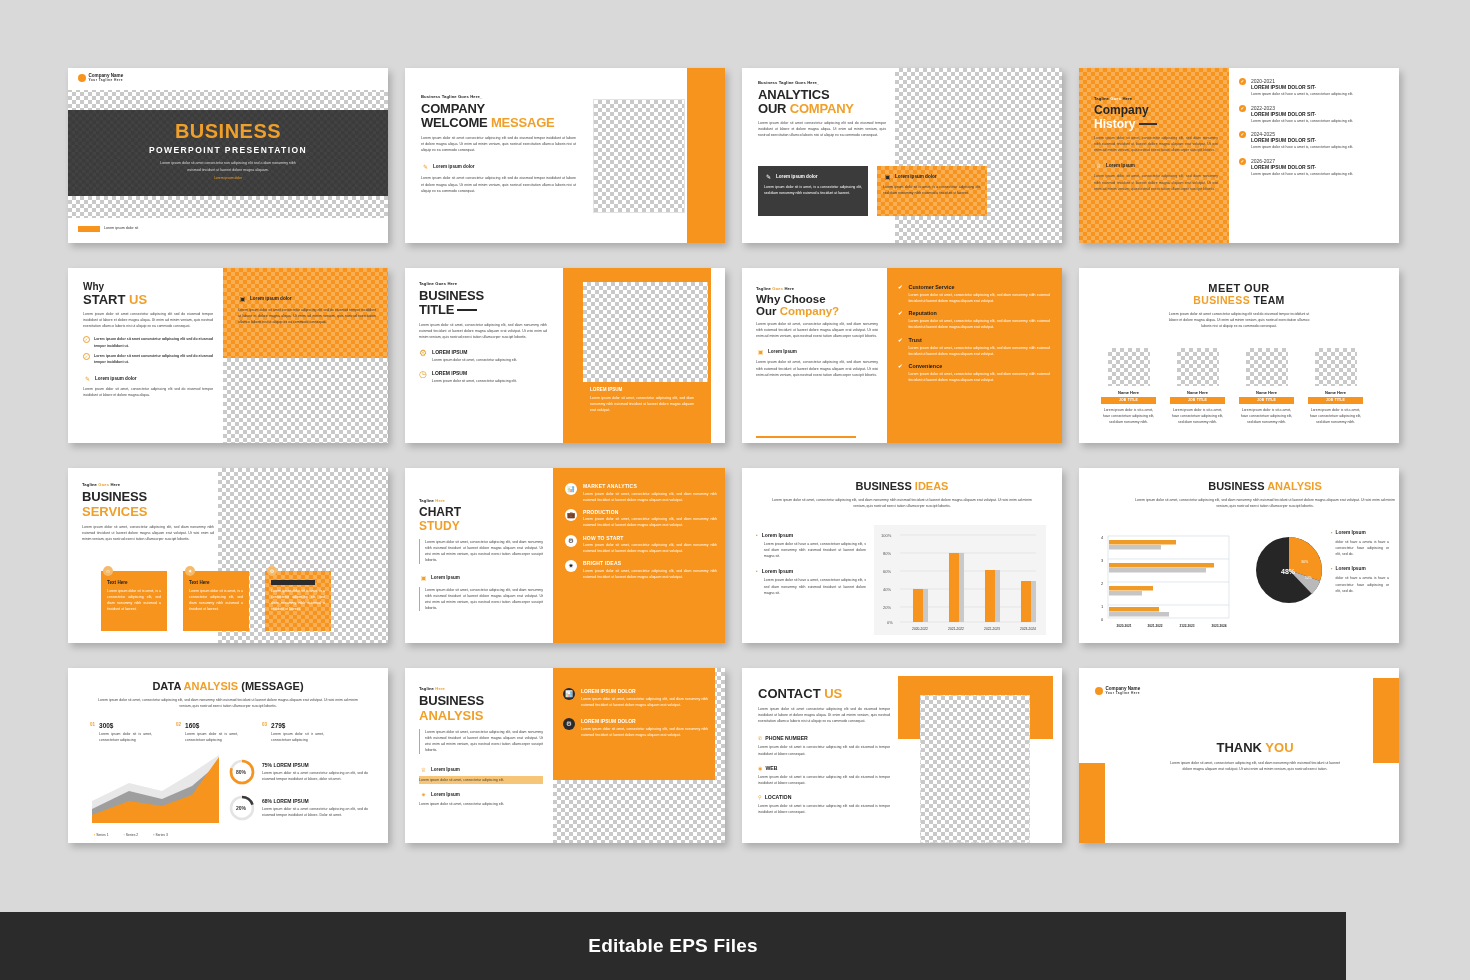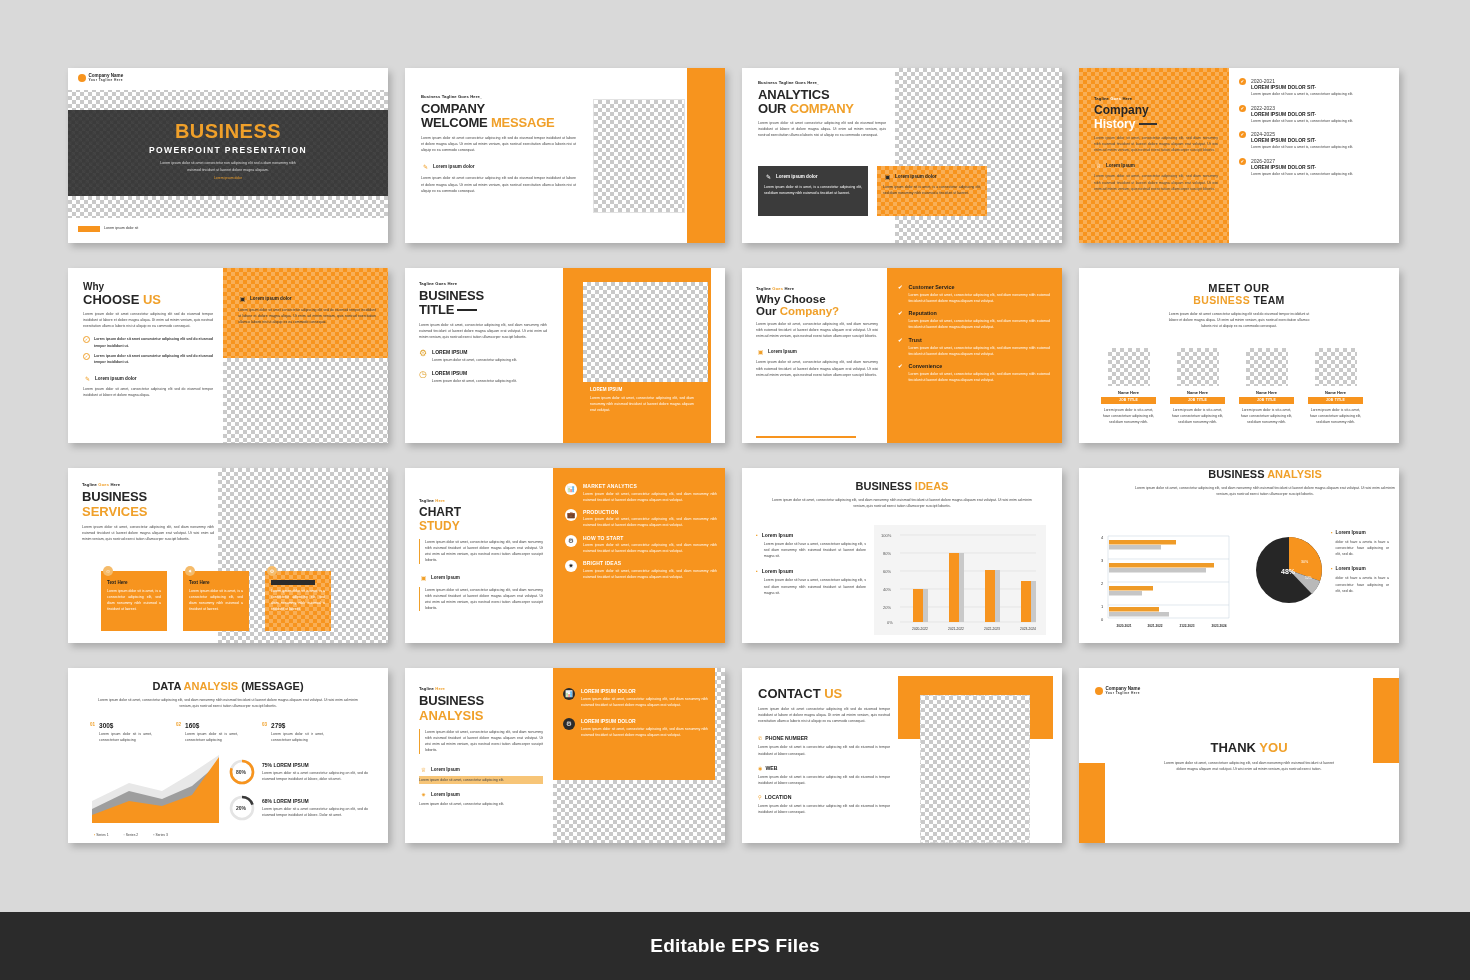--- a/index.html
+++ b/index.html
@@ -52,21 +52,21 @@
     font-size:4.5px; display:flex; align-items:center; justify-content:center; flex:none;
   }
   .ring {
     width:7px; height:7px; border-radius:50%; border:1.1px solid #f0a02a; color:#f0a02a;
     font-size:4px; display:flex; align-items:center; justify-content:center; flex:none;
   }
   .logo-dot { width:8px;height:8px;border-radius:50%;background:#f7941e;flex:none; }
   .logo-n { font-size:4.6px; font-weight:bold; color:#1d1d1d; line-height:1.1; }
   .logo-t { font-size:3.2px; font-weight:bold; color:#3a3a3a; letter-spacing:.45px; }
   .footbar {
-    position:absolute; left:0; bottom:0; width:1470px; height:68px; background:#2b2b2b;
+    position:absolute; left:0; bottom:0; width:1346px; height:68px; background:#2b2b2b;
     display:flex; align-items:center; justify-content:center;
   }
   .footbar span { color:#fff; font-size:19px; font-weight:bold; letter-spacing:.2px; }
   .icon-sq {
     width:9px;height:9px;display:flex;align-items:center;justify-content:center;
     font-size:6px;flex:none;
   }
   .circ-ic {
     width:12px;height:12px;border-radius:50%;background:#fff;color:#222;
     display:flex;align-items:center;justify-content:center;font-size:6.5px;flex:none;
@@ -205,21 +205,21 @@
       </div>
     </div>
 
     <div class="slide">
       <div class="abs checker-o" style="left:155px;top:0;width:165px;height:90px;"></div>
       <div class="abs checker" style="left:155px;top:90px;width:165px;height:85px;"></div>
       <div class="abs" style="left:0;top:0;width:155px;height:175px;background:#fff;"></div>
       <div class="abs" style="left:15px;top:13px;width:130px;">
         <div style="font-size:10px;font-weight:bold;color:#262626;">Why</div>
         <div style="font-size:13px;font-weight:bold;color:#262626;">
-          <span>CHOOSE</span> <span class="o-text">US</span>
+          <span>START</span> <span class="o-text">US</span>
         </div>
         <div class="body" style="margin-top:4px;">Lorem ipsum dolor sit amet consectetur adipiscing elit sed do eiusmod tempor incididunt ut labore et dolore magna aliqua. Ut enim ad minim veniam, quis nostrud exercitation ullamco laboris nisi ut aliquip ex ea commodo consequat.</div>
         <div style="display:flex;gap:4px;margin-top:7px;">
           <div class="ring">✓</div>
           <div class="body" style="font-weight:bold;color:#333;">Lorem ipsum dolor sit amet consectetur adipiscing elit sed do eiusmod tempor incididunt ut.</div>
         </div>
         <div style="display:flex;gap:4px;margin-top:4px;">
           <div class="ring">✓</div>
           <div class="body" style="font-weight:bold;color:#333;">Lorem ipsum dolor sit amet consectetur adipiscing elit sed do eiusmod tempor incididunt ut.</div>
         </div>
@@ -494,21 +494,21 @@
             <text x="46" y="105">2020-2022</text>
               <text x="82" y="105">2021-2022</text>
             <text x="118" y="105">2022-2023</text>
               <text x="154" y="105">2023-2024</text>
           </g>
         </svg>
       </div>
     </div>
 
     <div class="slide">
-      <div class="abs" style="left:0;top:0;width:372px;text-align:center;">
+      <div class="abs" style="left:0;top:12px;width:372px;text-align:center;">
         <div class="ttl-ctr">
           <span>BUSINESS</span> <span class="o-text">ANALYSIS</span>
         </div>
         <div class="body" style="text-align:center;width:272px;margin:5px auto 0;">Lorem ipsum dolor sit amet, consectetur adipiscing elit, sed diam nonummy nibh euismod tincidunt ut laoreet dolore magna aliquam erat volutpat. Ut wisi enim ad minim veniam, quis nostrud exerci tation ullamcorper suscipit lobortis.</div>
       </div>
       <div class="abs" style="left:18px;top:60px;">
         <svg width="145" height="105" viewBox="0 0 145 105">
           <g font-size="4" fill="#333" font-family="Liberation Sans, sans-serif">
             <text x="4" y="11">4</text>
               <text x="4" y="34">3</text>
@@ -706,21 +706,21 @@
     <div class="slide">
       <div class="abs orange" style="right:0;top:10px;width:26px;height:85px;"></div>
       <div class="abs orange" style="left:0;top:95px;width:26px;height:80px;"></div>
       <div class="abs" style="left:16px;top:18px;display:flex;gap:2.5px;align-items:center;">
         <div class="logo-dot"></div>
         <div>
           <div class="logo-n">Company Name</div>
           <div class="logo-t">Your Tagline Here</div>
         </div>
       </div>
-      <div class="abs" style="left:10px;top:72px;width:320px;text-align:center;">
+      <div class="abs" style="left:16px;top:72px;width:320px;text-align:center;">
         <div style="font-size:13px;font-weight:bold;color:#262626;">
           <span>THANK</span> <span class="o-text">YOU</span>
         </div>
         <div class="body" style="text-align:center;width:180px;margin:5px auto 0;">Lorem ipsum dolor sit amet, consectetuer adipiscing elit, sed diam nonummy nibh euismod tincidunt ut laoreet dolore magna aliquam erat volutpat. Ut wisi enim ad minim veniam, quis nostrud exerci tation.</div>
       </div>
     </div>
 
   </div>
 
   <div class="footbar">

